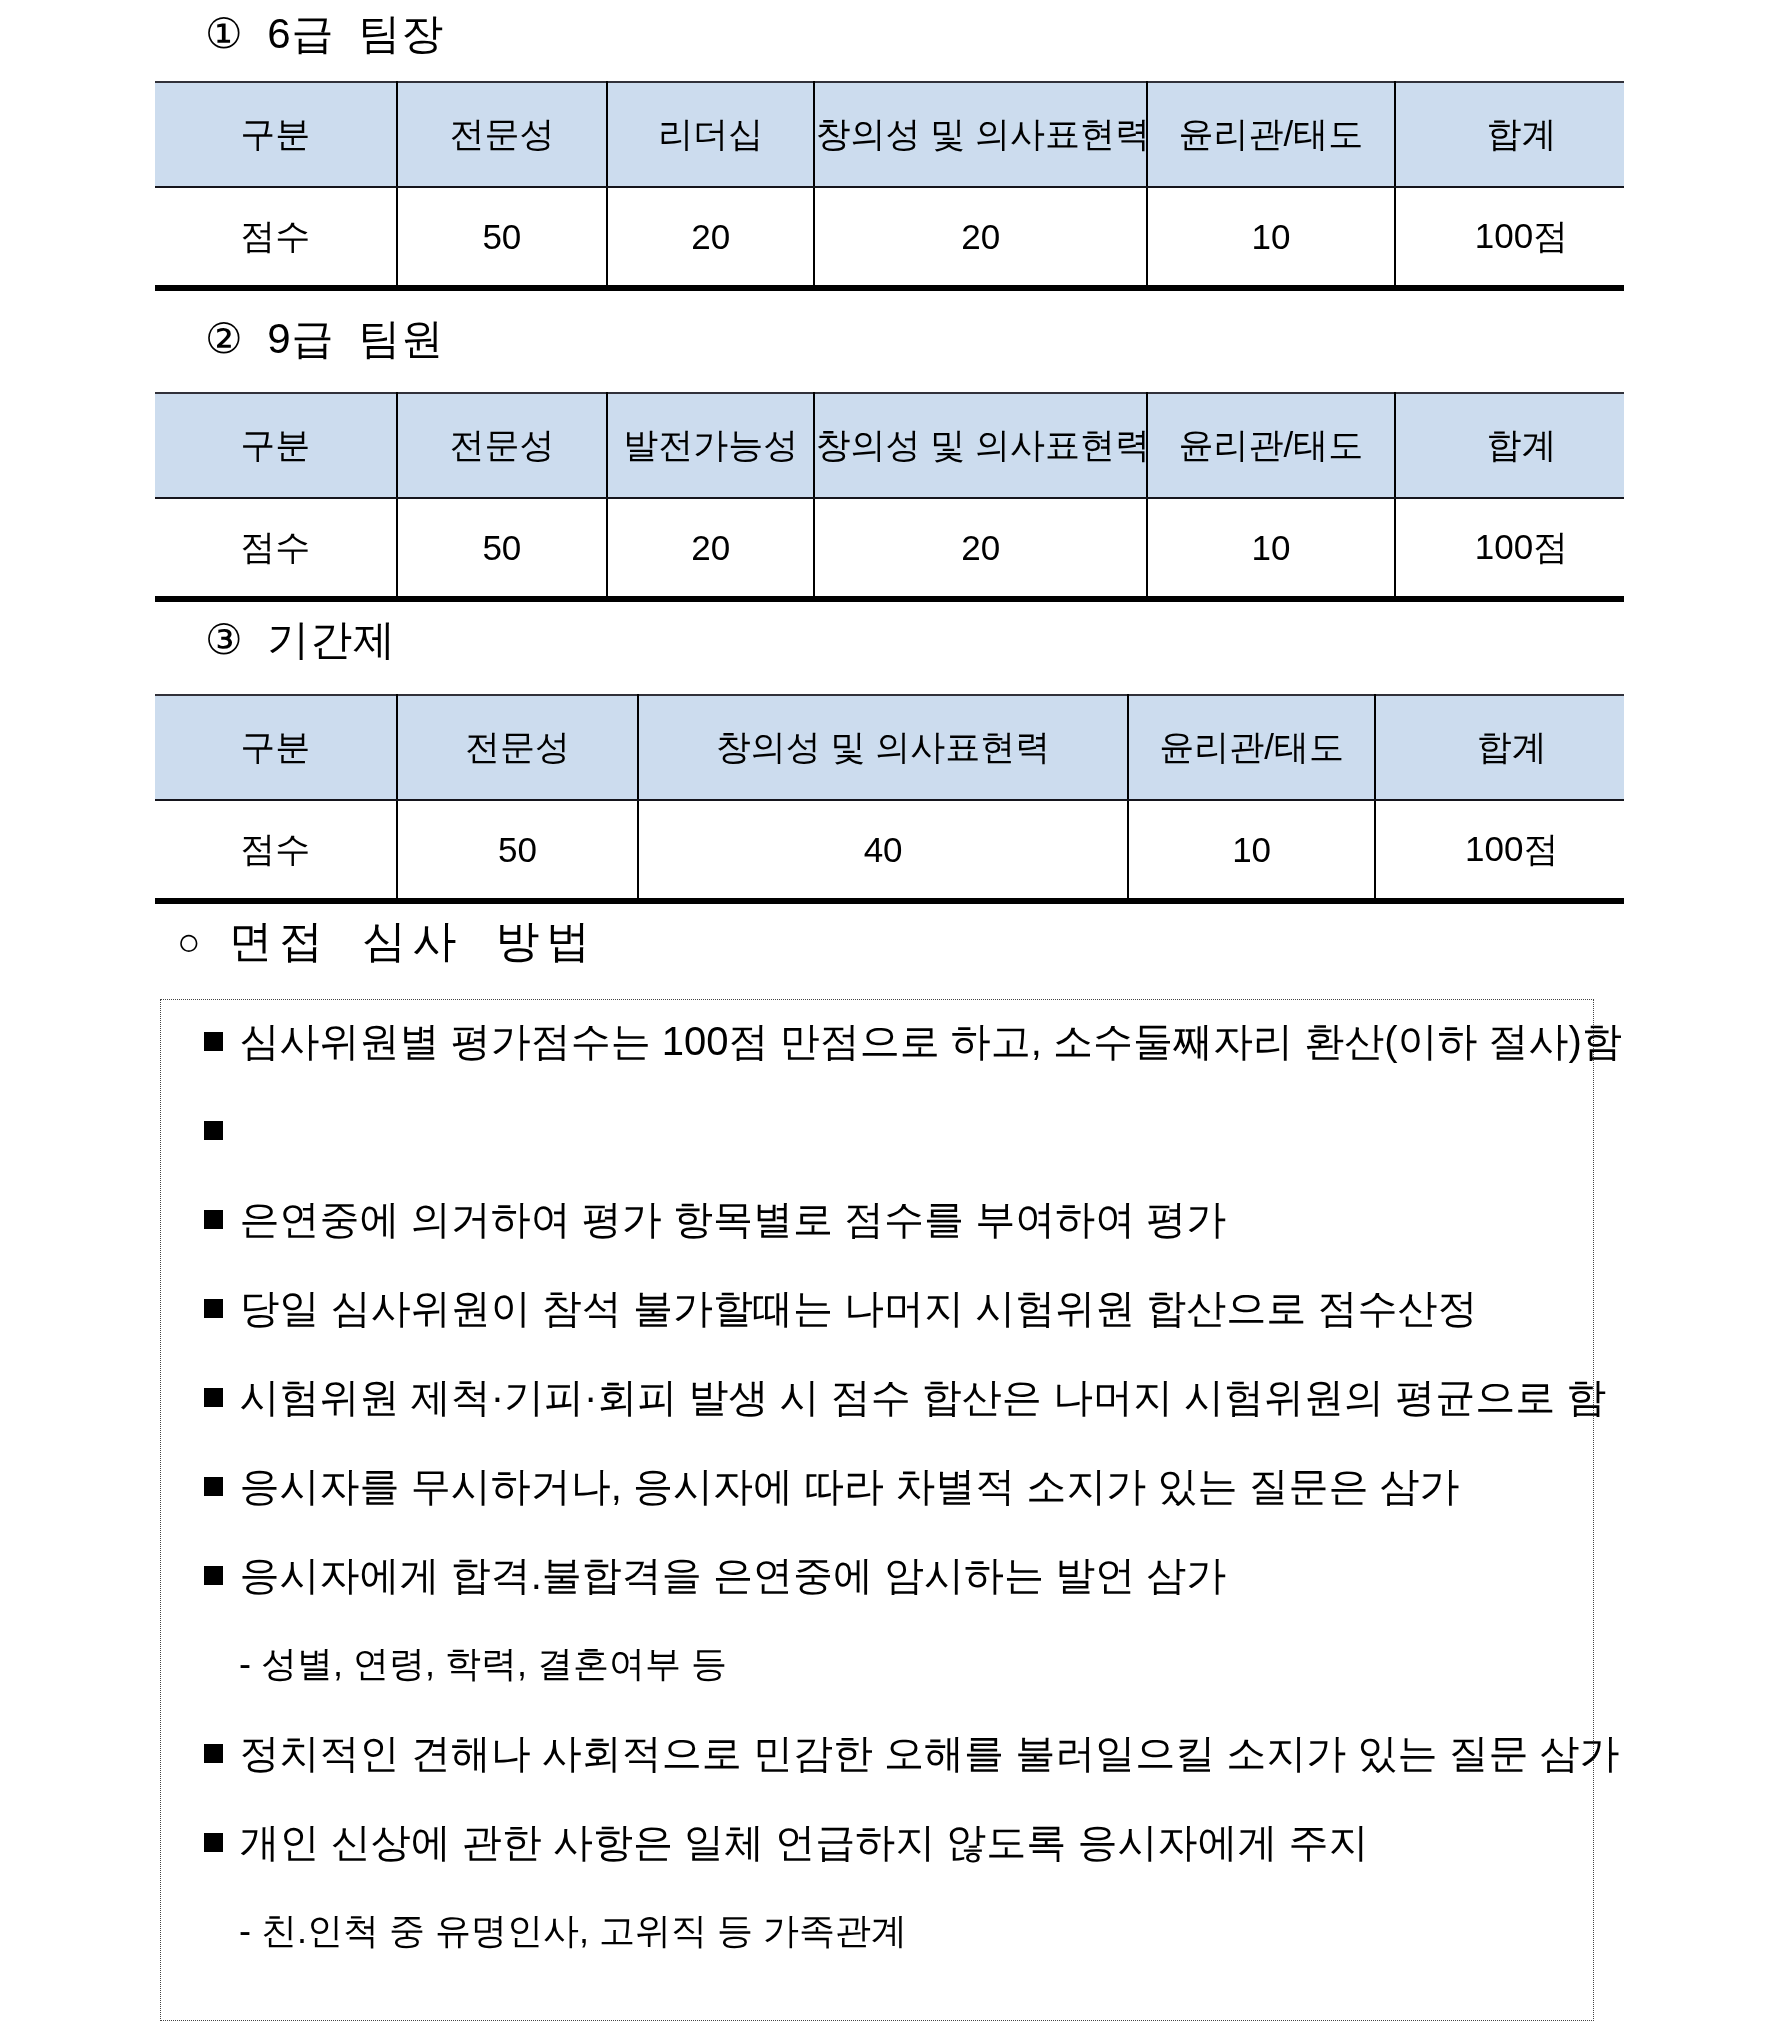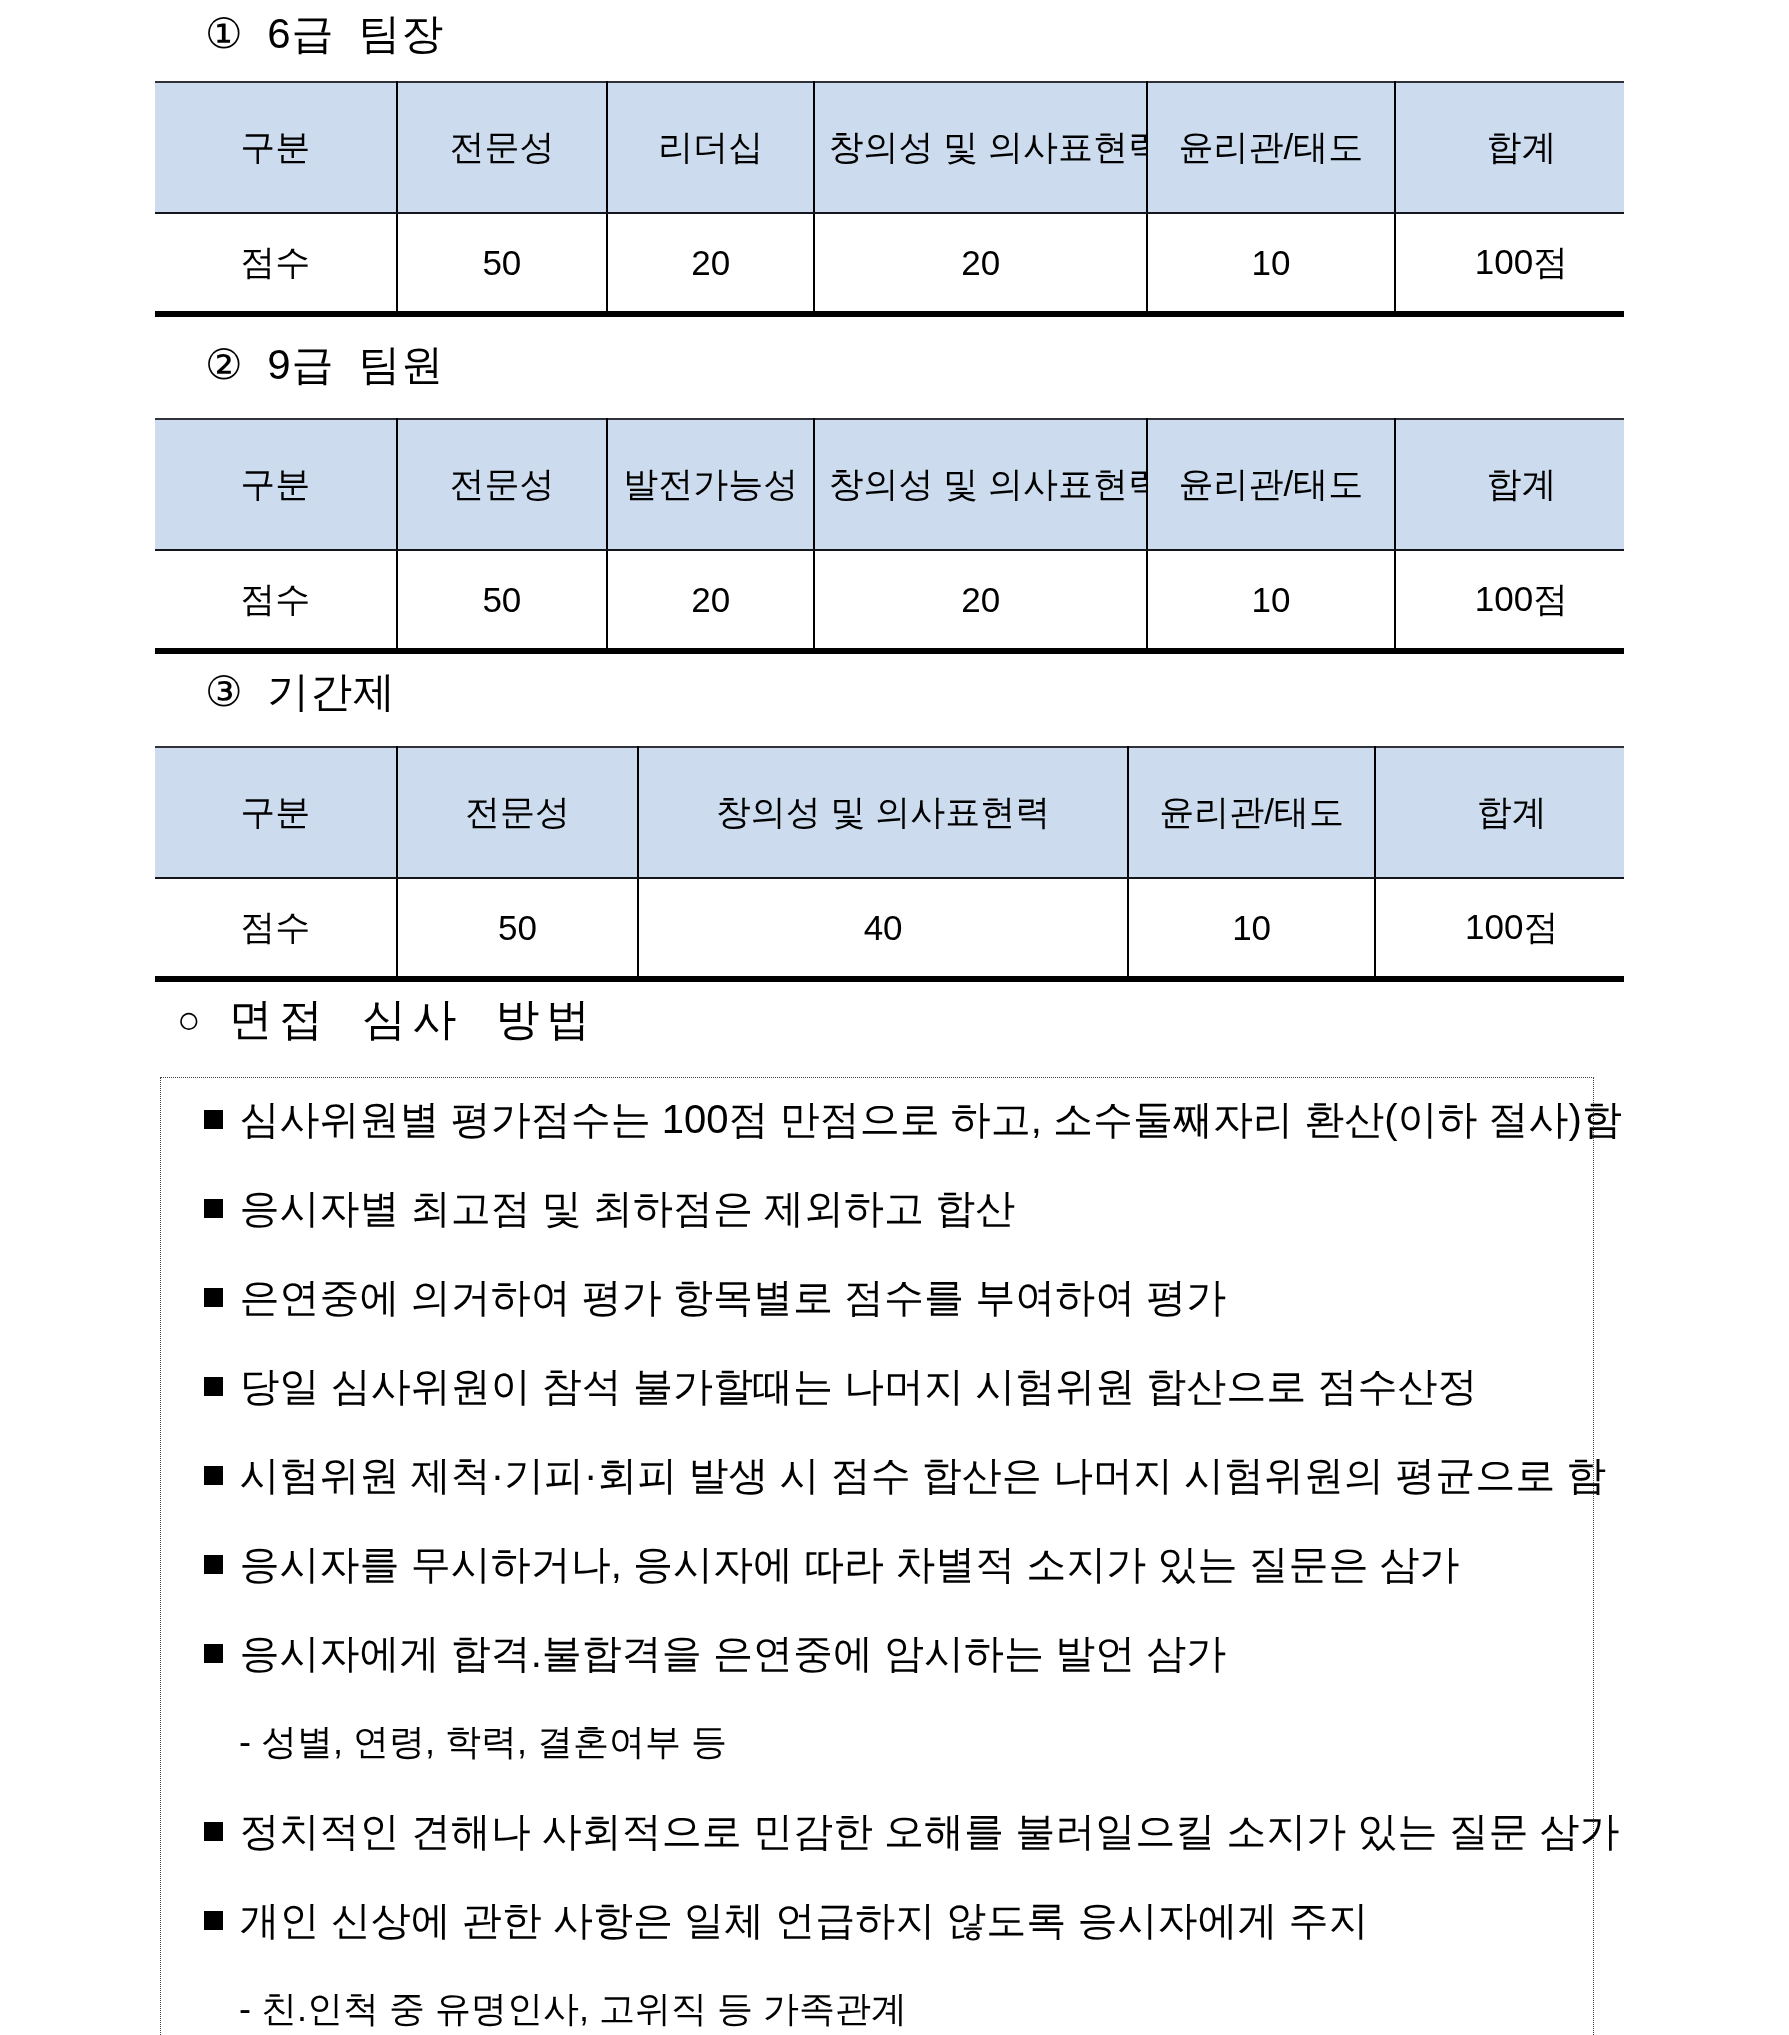--- a/index.html
+++ b/index.html
@@ -31,21 +31,21 @@
     border-bottom:6.5px solid #000000;
   }
   table.score-table.t2{margin-top:29px;}
   table.score-table.t3{margin-top:30px;}
   .score-table th{
     background:#ccdcee;
     height:103px;
     font-weight:normal;
     font-size:35px;
     border-bottom:2.8px solid #15151c;
-    text-align:center;vertical-align:middle;padding:13px;
+    text-align:center;vertical-align:middle;padding:0;
     overflow:hidden;white-space:nowrap;
   }
   .score-table td{
     height:97px;
     font-size:35px;
     text-align:center;vertical-align:middle;padding:0;
     background:#ffffff;
   }
   .score-table th + th, .score-table td + td{
     border-left:2.8px solid #000000;
@@ -201,21 +201,20 @@
 
   <div class="method-box">
 
     <div class="b-line">
       <span class="sq"></span>
       <span>심사위원별 평가점수는 100점 만점으로 하고, 소수둘째자리 환산(이하 절사)함</span>
     </div>
 
     <div class="b-line">
       <span class="sq"></span>
-      <span>응시자별 최고점 및 최하점은 제외하고 합산</span>
     </div>
 
     <div class="b-line">
       <span class="sq"></span>
       <span>은연중에 의거하여 평가 항목별로 점수를 부여하여 평가</span>
     </div>
 
     <div class="b-line">
       <span class="sq"></span>
       <span>당일 심사위원이 참석 불가할때는 나머지 시험위원 합산으로 점수산정</span>

